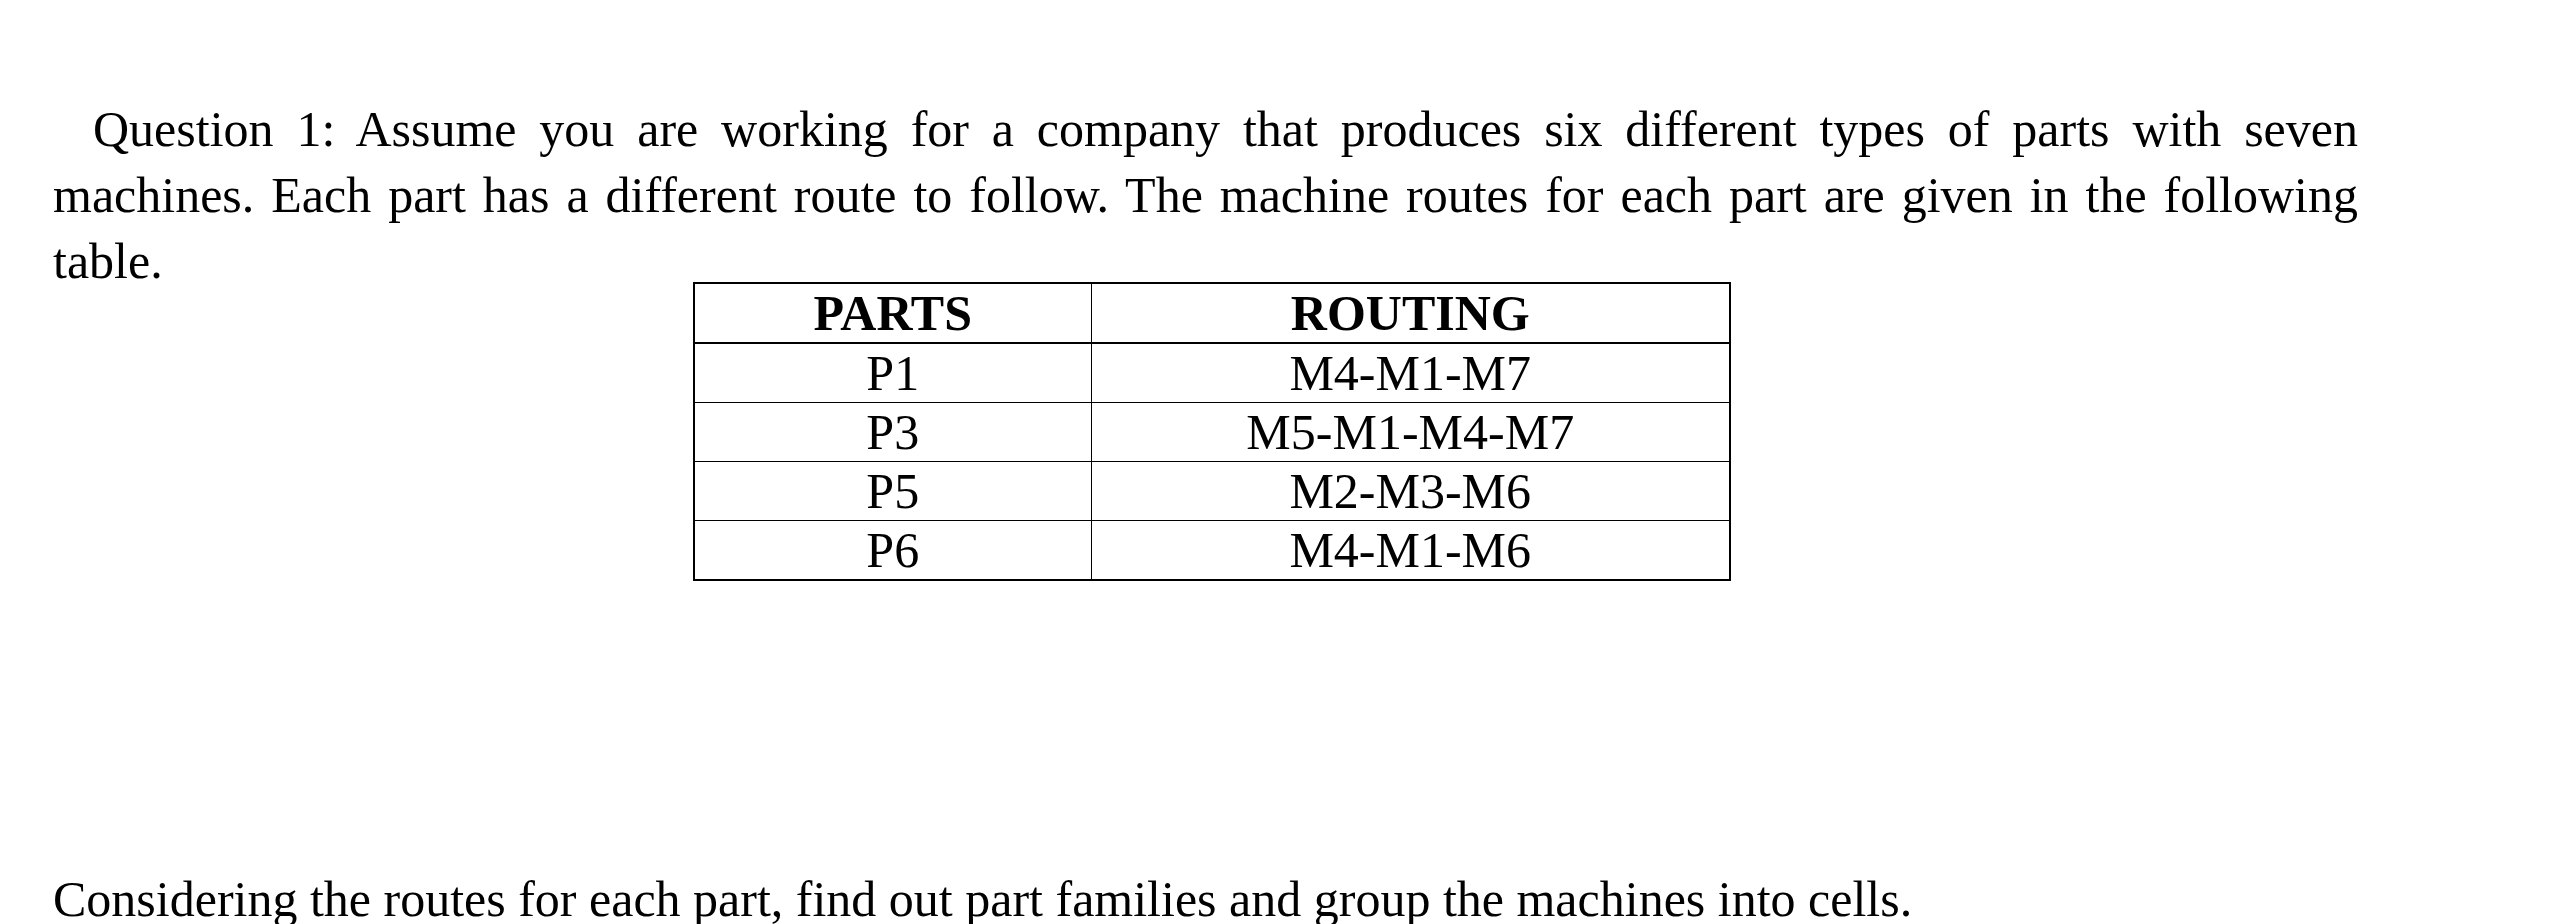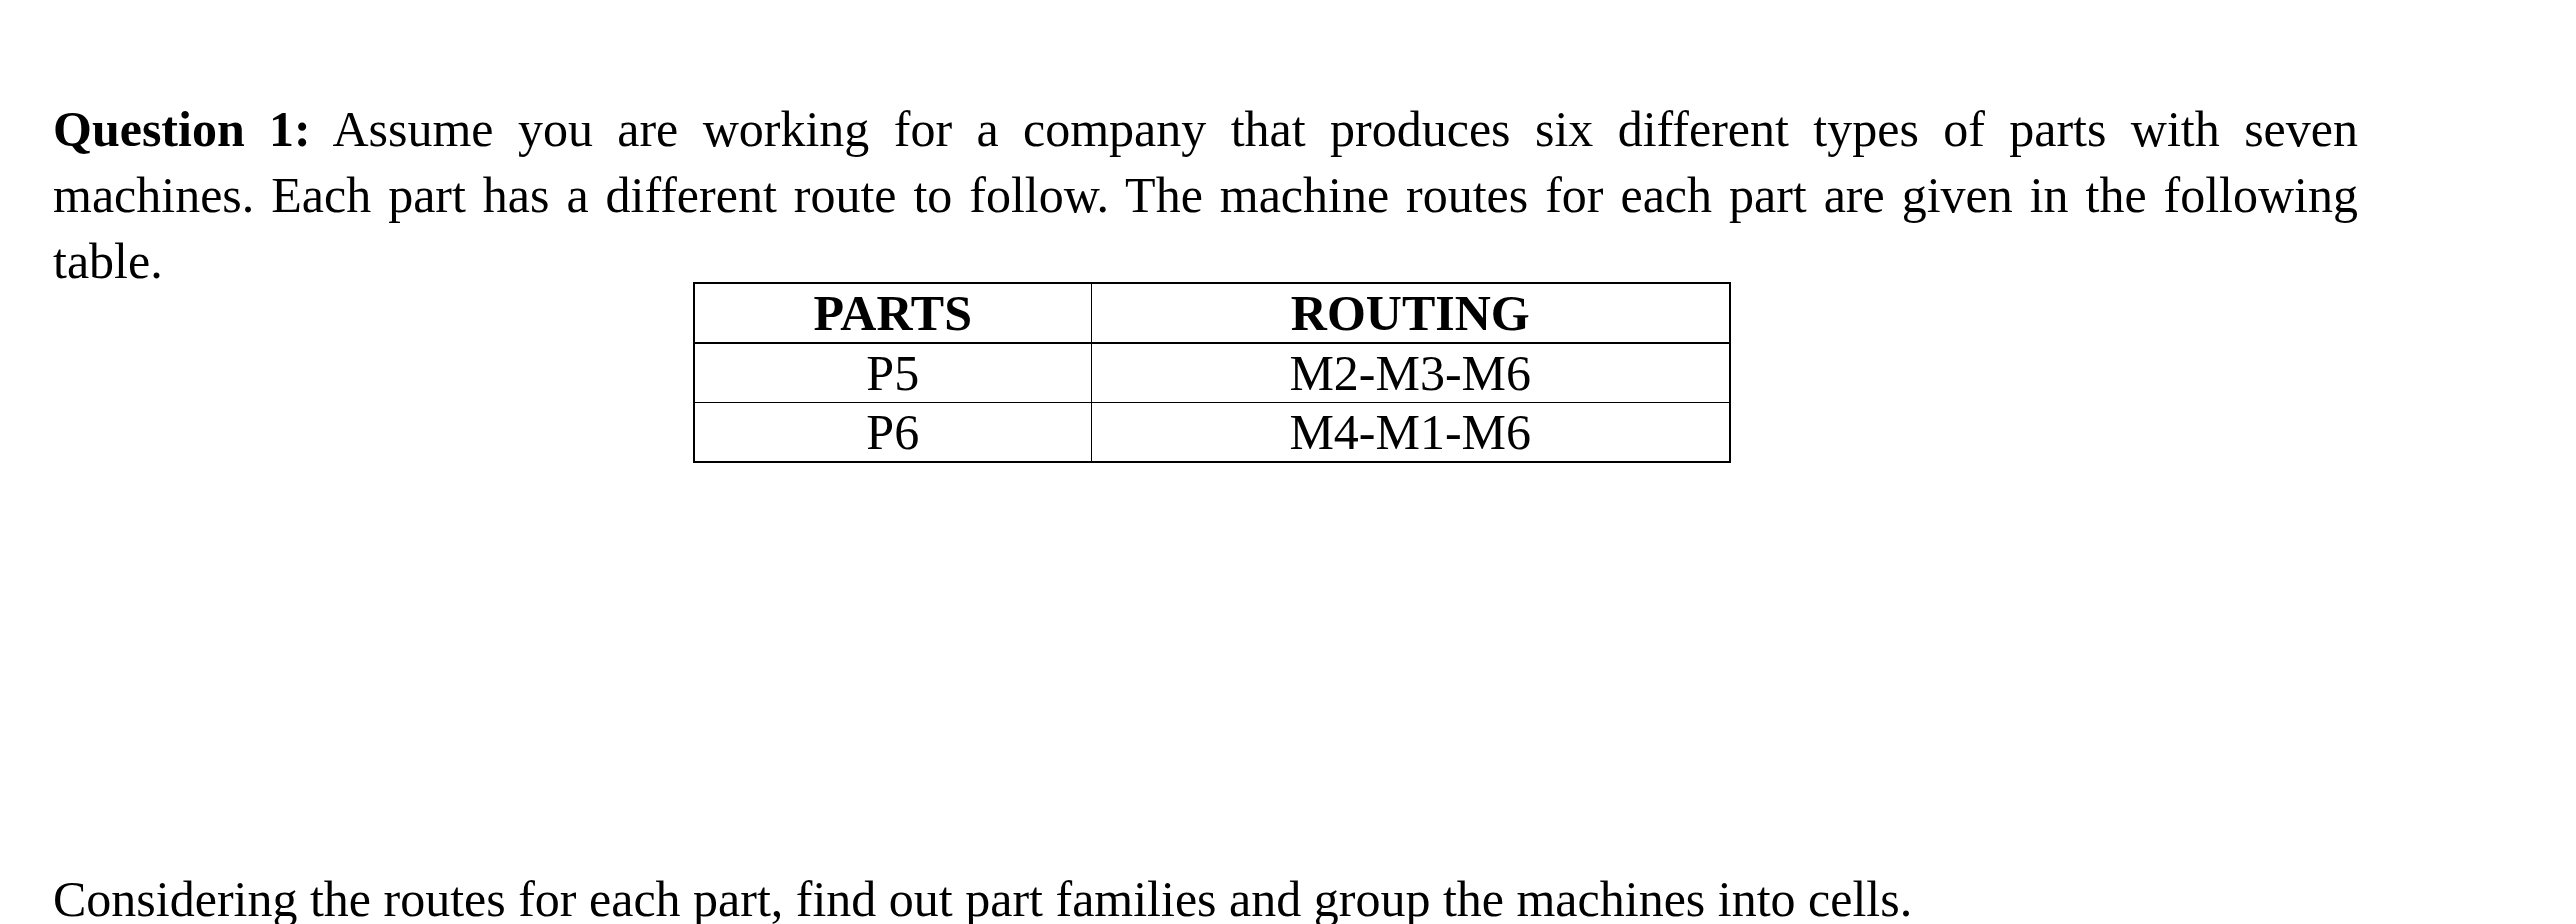--- a/index.html
+++ b/index.html
@@ -21,21 +21,22 @@
     left: 53px;
     top: 46px;
     width: 2305px;
     font-size: 50px;
     line-height: 66px;
     text-align: justify;
     text-justify: inter-word;
     word-spacing: 1.8px;
   }
   .question-label {
-    font-weight: bold;
+    font-weight: normal;
+    margin-left: 40px;
   }
   .routing-table {
     position: absolute;
     left: 693px;
     top: 282px;
     width: 1036px;
     border-collapse: collapse;
     table-layout: fixed;
     border-radius: 21px;
   }
@@ -85,20 +86,28 @@
     <col class="col-routing">
   </colgroup>
   <thead>
     <tr>
       <th>PARTS</th>
       <th>ROUTING</th>
     </tr>
   </thead>
   <tbody>
     <tr>
+      <td>P1</td>
+      <td>M4-M1-M7</td>
+    </tr>
+    <tr>
+      <td>P3</td>
+      <td>M5-M1-M4-M7</td>
+    </tr>
+    <tr>
       <td>P5</td>
       <td>M2-M3-M6</td>
     </tr>
     <tr>
       <td>P6</td>
       <td>M4-M1-M6</td>
     </tr>
   </tbody>
 </table>
 

